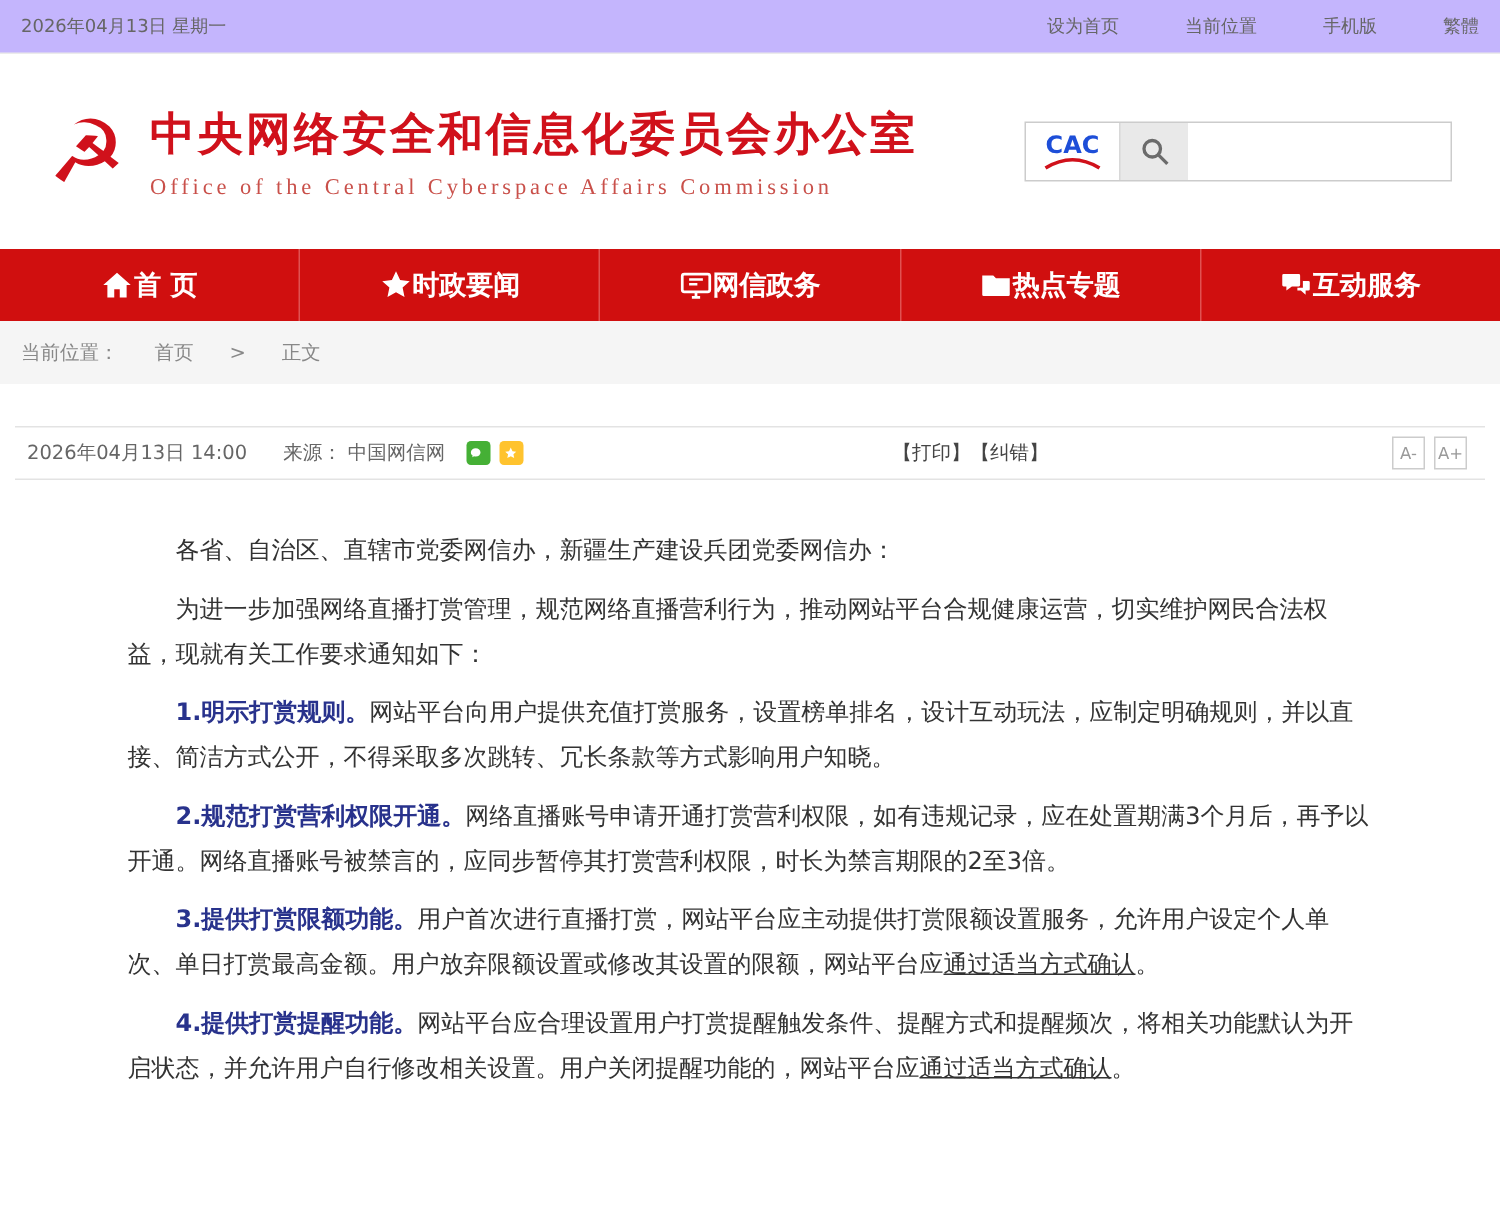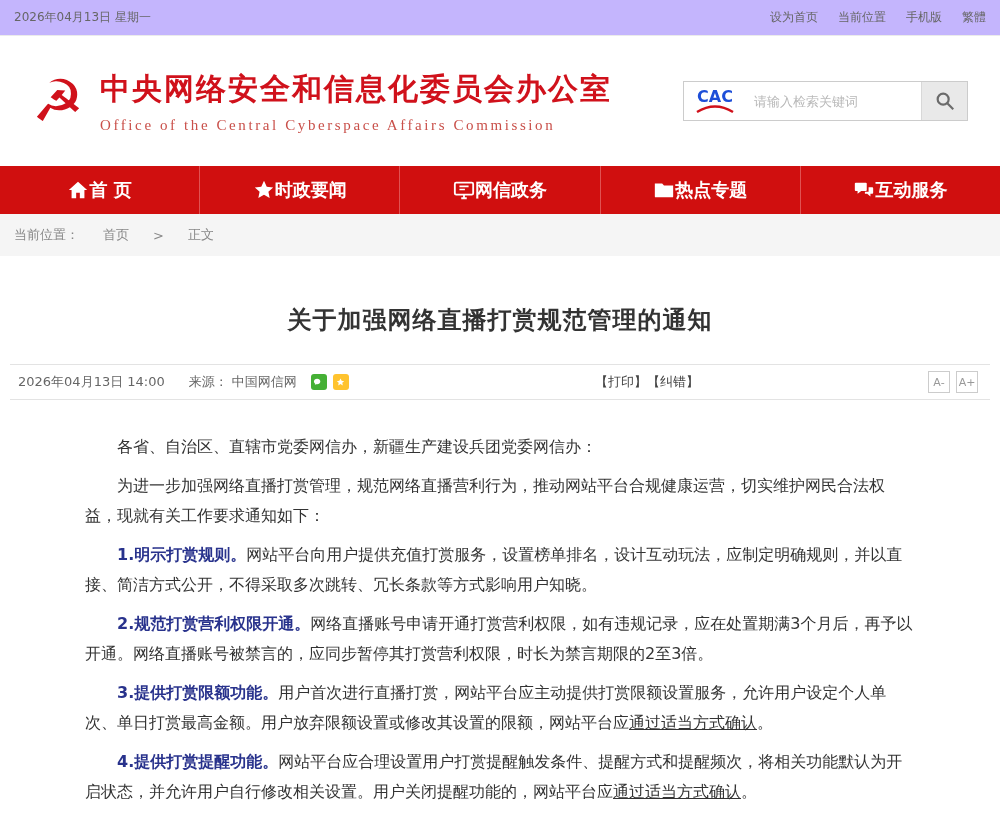--- a/index.html
+++ b/index.html
@@ -9,21 +9,21 @@
     color:#333; width:1000px; margin:0 auto;
   }
   .clickable { cursor:pointer; }
 
   
   .topbar {
     height:36px; background:#c4b5fd; border-bottom:1px solid #ebebeb;
     display:flex; align-items:center; justify-content:space-between;
     padding:0 14px; font-size:12px; color:#666;
   }
-  .topbar-links { display:flex; gap:20px; }
+  .topbar-links { display:flex; gap:44px; }
 
   
   .header { height:130px; display:flex; align-items:center; padding:0 32px; background:#fff; }
   .emblem { font-size:58px; line-height:1; color:#d0111b; margin-right:16px; }
   .site-title { color:#d0111b; font-size:30px; font-weight:bold; letter-spacing:2px; }
   .site-subtitle {
     color:#c9504a; font-family:"Liberation Serif","DejaVu Serif",serif;
     font-size:15px; letter-spacing:2.6px; margin-top:7px;
   }
   .search-box { margin-left:auto; display:flex; align-items:stretch; border:1px solid #ccc; height:40px; width:285px; background:#fff; }
@@ -85,21 +85,20 @@
     <div class="site-title">中央网络安全和信息化委员会办公室</div>
     <div class="site-subtitle">Office of the Central Cyberspace Affairs Commission</div>
   </div>
   <div class="search-box">
     <div class="cac-logo">
       <span class="cac-text">CAC</span>
       <svg width="40" height="9" viewBox="0 0 40 9">
           <path d="M2 7 Q20 -4 38 7" fill="none" stroke="#d0111b" stroke-width="2.4"></path>
         </svg>
     </div>
-    <input class="search-input" placeholder="请输入检索关键词" style="">
     <button class="search-btn clickable">
       <svg width="22" height="22" viewBox="0 0 24 24">
         <circle cx="10" cy="10" r="6" fill="none" stroke="#6b6b6b" stroke-width="2.4"></circle>
         <path d="M14.5 14.5L21 21" stroke="#6b6b6b" stroke-width="2.4"></path>
       </svg>
     </button>
   </div>
 </div>
 
 <div class="nav">
@@ -139,21 +138,20 @@
 </div>
 
 <div class="breadcrumb">
   <span>当前位置：</span>
   <span class="clickable">首页</span>
   <span>&gt;</span>
   <span>正文</span>
 </div>
 
 <div>
-  <h1 class="article-title">关于加强网络直播打赏规范管理的通知</h1>
 
   <div class="meta-row">
     <span>2026年04月13日 14:00</span>
     <span class="meta-source-label">来源：</span>
     <span class="meta-source">中国网信网</span>
     <span class="share-icons">
       <span class="share-icon wechat-bg clickable">
         <svg width="11" height="11" viewBox="0 0 24 24">
             <path fill="#fff" d="M9 4C5 4 2 6.7 2 10c0 1.9 1 3.5 2.6 4.6L4 17l2.7-1.4c.7.2 1.5.4 2.3.4 4 0 7-2.7 7-6S13 4 9 4z"></path>
           </svg>

